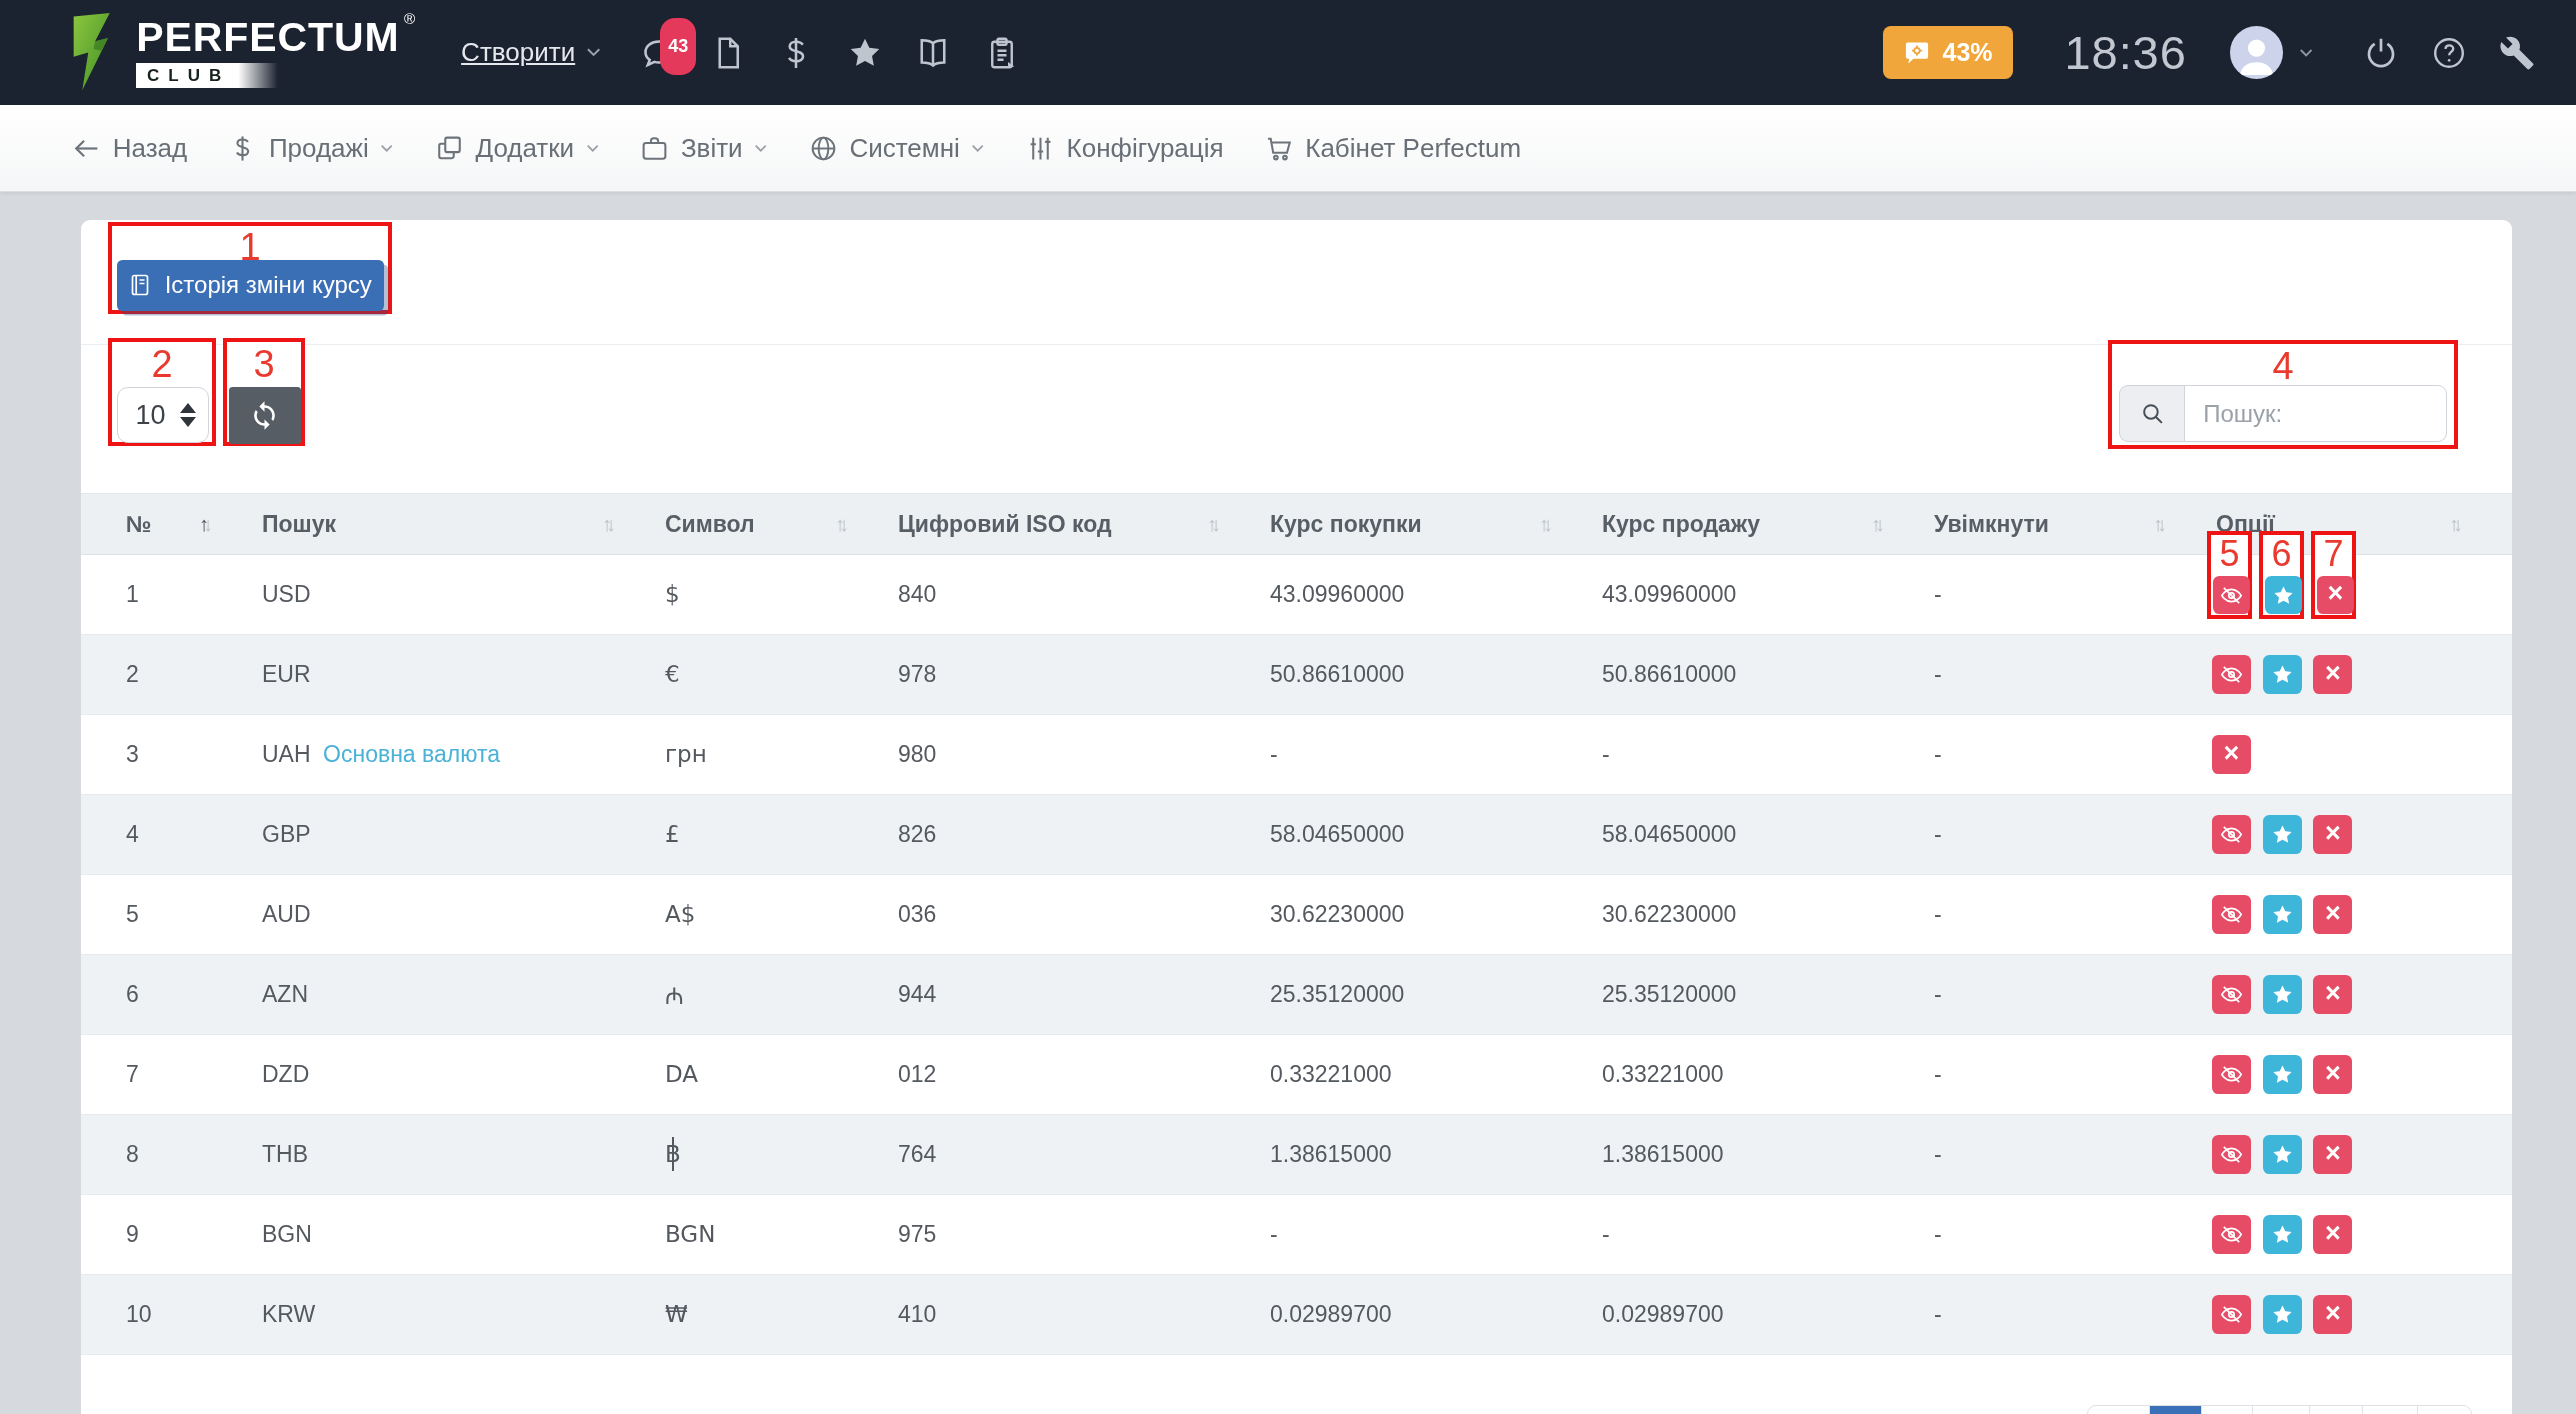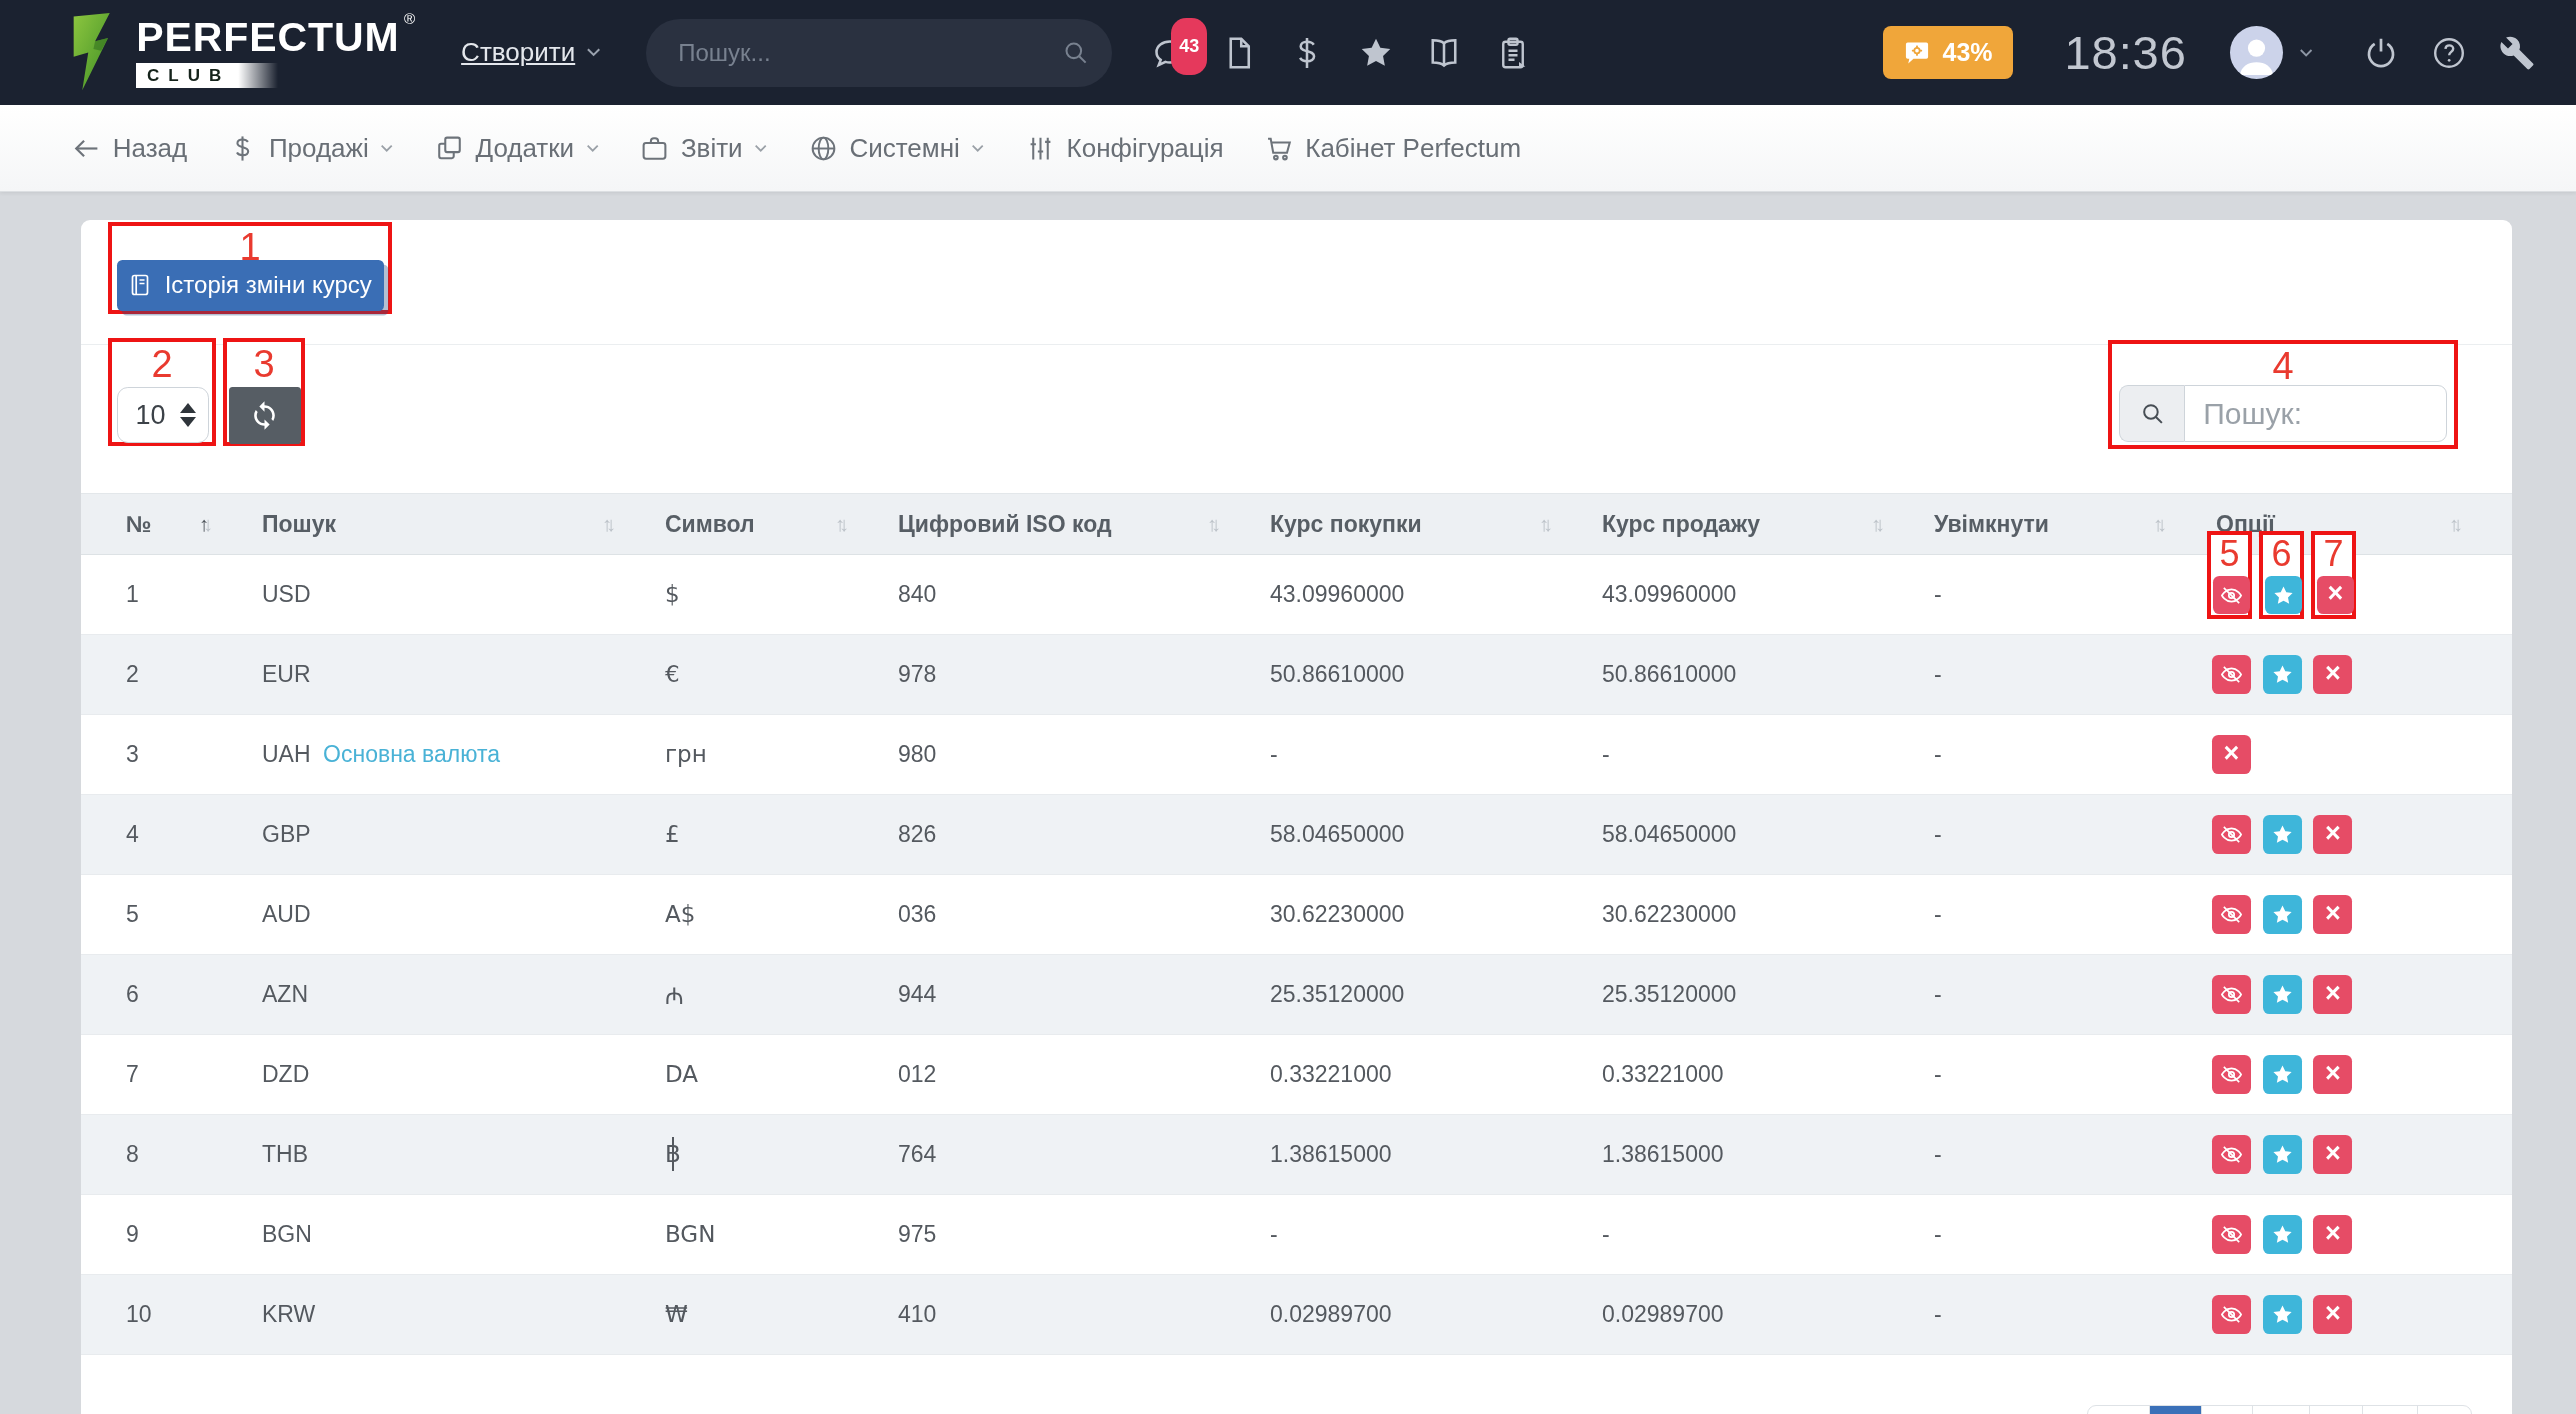--- a/index.html
+++ b/index.html
@@ -82,21 +82,21 @@
   .tri-down { width:0; height:0; border-left:8px solid transparent; border-right:8px solid transparent;
               border-top:10px solid #2f353b; display:block; }
   .refresh-btn { position:absolute; left:1.8px; top:45px; width:72px; height:57px; background:#565d64; border:none;
                  border-radius:3.6px; display:flex; align-items:center; justify-content:center; cursor:pointer; }
   .refresh-btn svg { width:31px; height:31px; }
   .table-search { position:absolute; left:7.2px; top:41px; right:7.2px; height:57px; display:flex; }
   .ts-prefix { width:65px; background:#eceef1; border:1.8px solid #ced4da; border-right:none;
                border-radius:9px 0 0 9px; display:flex; align-items:center; justify-content:center;
                color:#464d54; box-sizing:border-box; }
   .ts-prefix svg { width:25px; height:25px; }
-  .table-search input { flex:1; border:1.8px solid #ced4da; border-radius:0 9px 9px 0; font-size:30px; color:#4a5056;
+  .table-search input { flex:1; border:1.8px solid #ced4da; border-radius:0 9px 9px 0; font-size:24px; color:#4a5056;
                         padding:0 18px; outline:none; font-family:inherit; min-width:0; }
   .table-search input::placeholder { color:#9aa1a8; }
 
   
   .grid { position:absolute; top:273px; left:0; width:2431px; border-collapse:collapse; table-layout:fixed; }
   .grid th { height:60px; background:#edf0f3; text-align:left; font-size:23px; color:#575e65; font-weight:bold;
              position:relative; border-top:0.9px solid #e3e7ea; border-bottom:0.9px solid #dde2e5;
              padding:0 0 0 33px; cursor:pointer; }
   .grid th:first-child { padding-left:45px; }
   .sort { position:absolute; right:16px; top:50%; transform:translateY(-50%); font-size:20.6px;
@@ -157,29 +157,20 @@
 
     <div class="create">
       <span>Створити</span>
       <span class="ccaret">
         <svg viewBox="0 0 12 8" fill="none" stroke="currentColor" stroke-width="1.6">
             <path d="M1.5 1.5L6 6l4.5-4.5"></path>
           </svg>
       </span>
     </div>
 
-    <div class="topsearch">
-      <input placeholder="Пошук..." style="">
-      <span class="mag">
-        <svg viewBox="0 0 24 24" fill="none" stroke="currentColor" stroke-width="1.8">
-            <circle cx="10.5" cy="10.5" r="6.5"></circle>
-            <path d="M15.3 15.3L21 21"></path>
-          </svg>
-      </span>
-    </div>
 
     <div class="top-icons">
       <div class="tico">
         <svg viewBox="0 0 24 24" fill="none" stroke="currentColor" stroke-width="1.7">
             <path d="M21 11.3c0 3.9-4 7-9 7-1.1 0-2.1-.1-3-.4L4.5 20l1.3-3.4C4.1 15.4 3 13.5 3 11.3c0-3.9 4-7 9-7s9 3.1 9 7z"></path>
           </svg>
         <span class="chat-badge">43</span>
       </div>
       <div class="tico">
         <svg viewBox="0 0 24 24" fill="none" stroke="currentColor" stroke-width="1.7">

